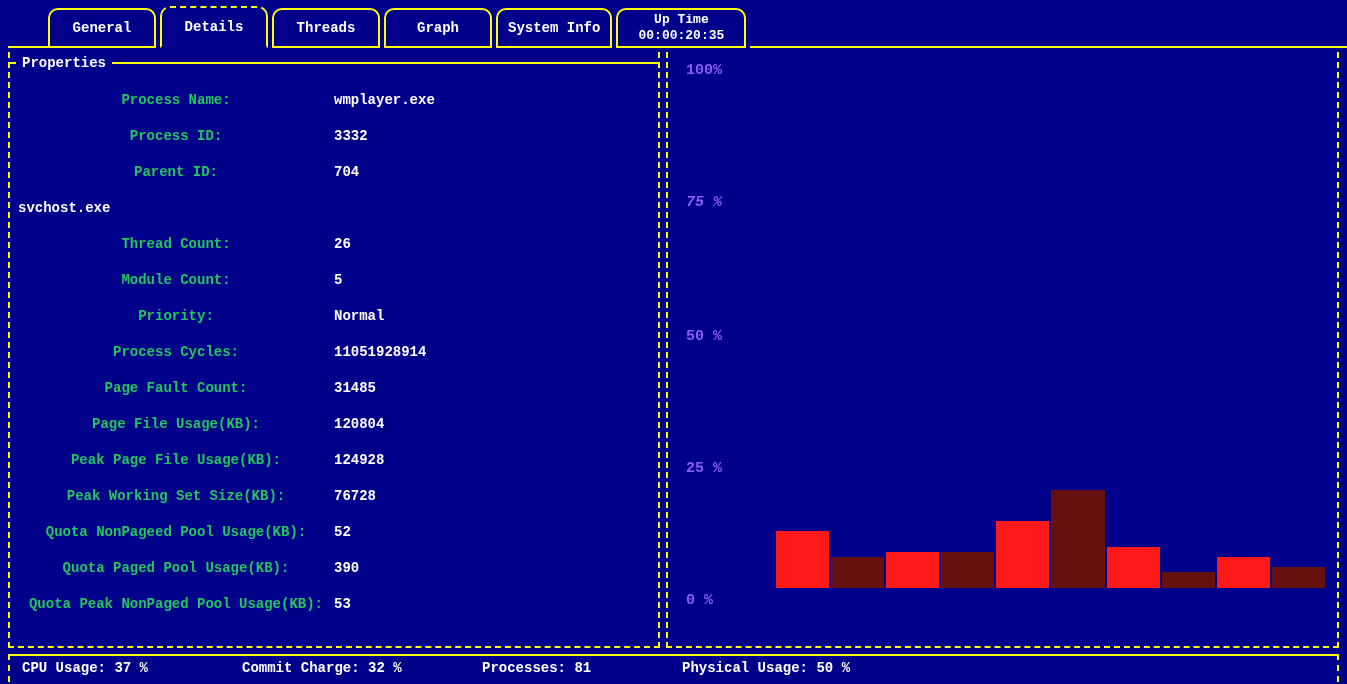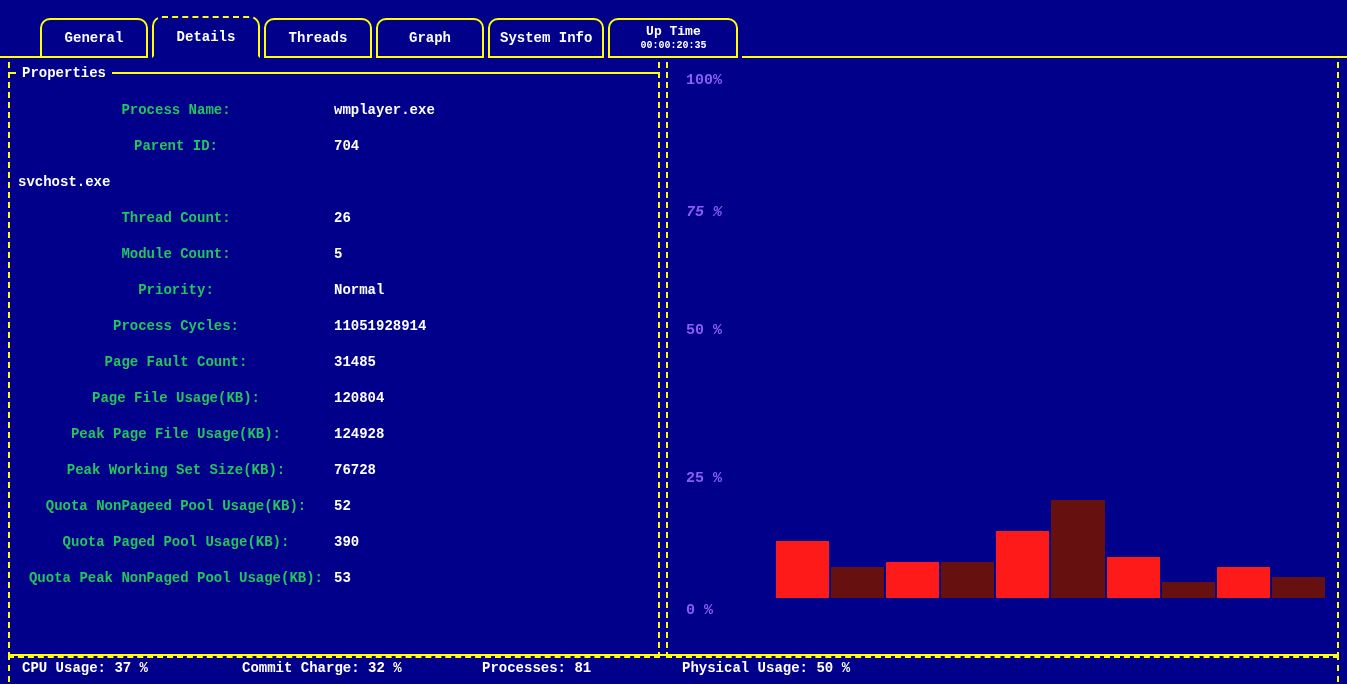--- a/index.html
+++ b/index.html
@@ -11,22 +11,22 @@
     font-weight: bold;
     width: 1347px;
     height: 684px;
     overflow: hidden;
     position: relative;
   }
   
   .tabs {
     display: flex;
     align-items: flex-end;
-    height: 58px;
-    padding-left: 0;
+    height: 48px;
+    padding-left: 8px;
   }
   .tab-lead {
     width: 40px;
     height: 40px;
     border-bottom: 2px solid #ffff00;
   }
   .tab {
     position: relative;
     height: 40px;
     min-width: 108px;
@@ -46,21 +46,21 @@
     line-height: 1.2;
     cursor: pointer;
   }
   .tab.active {
     border-top: 2px dashed #ffff00;
     border-bottom: 2px solid #00008b;
     margin-top: -2px;
     height: 42px;
   }
   .tab .uptime-label { font-size: 13px; }
-  .tab .uptime-val   { font-size: 10px; }
+  .tab .uptime-val   { font-size: 13px; }
   .tab-uptime { min-width: 130px; cursor: default; }
   .tab-tail {
     flex: 1;
     height: 40px;
     border-bottom: 2px solid #ffff00;
   }
 
   
   .panels {
     display: flex;
@@ -195,20 +195,24 @@
       <div class="line lead"></div>
       <div class="title">Properties</div>
       <div class="line"></div>
     </div>
     <div class="props" id="props-container">
         <div class="prop-row">
           <div class="prop-label">Process Name:</div>
           <div class="prop-value">wmplayer.exe</div>
         </div>
         <div class="prop-row">
+          <div class="prop-label">Process ID:</div>
+          <div class="prop-value">3332</div>
+        </div>
+        <div class="prop-row">
           <div class="prop-label">Parent ID:</div>
           <div class="prop-value">704</div>
         </div>
         <div class="prop-row">
           <div class="prop-value">svchost.exe</div>
         </div>
         <div class="prop-row">
           <div class="prop-label">Thread Count:</div>
           <div class="prop-value">26</div>
         </div>
@@ -253,21 +257,21 @@
           <div class="prop-value">53</div>
         </div>
       </div>
   </div>
 
   <div class="panel panel-right">
     <div class="chart-area">
       <div id="yticks">
           <div class="y-tick" style="top: 18px;">100%</div>
           <div class="y-tick" style="top: 150px; font-style: italic;">75 %</div>
-          <div class="y-tick" style="top: 268px;">50 %</div>
+          <div class="y-tick" style="top: 284px;">50 %</div>
           <div class="y-tick" style="top: 416px;">25 %</div>
           <div class="y-tick" style="top: 548px;">0  %</div>
         </div>
       <div class="plot">
         <div class="bars" id="bars">
             <div class="bar" style="height: 11%;"></div>
             <div class="bar dark" style="height: 6%;"></div>
             <div class="bar" style="height: 7%;"></div>
             <div class="bar dark" style="height: 7%;"></div>
             <div class="bar" style="height: 13%;"></div>

